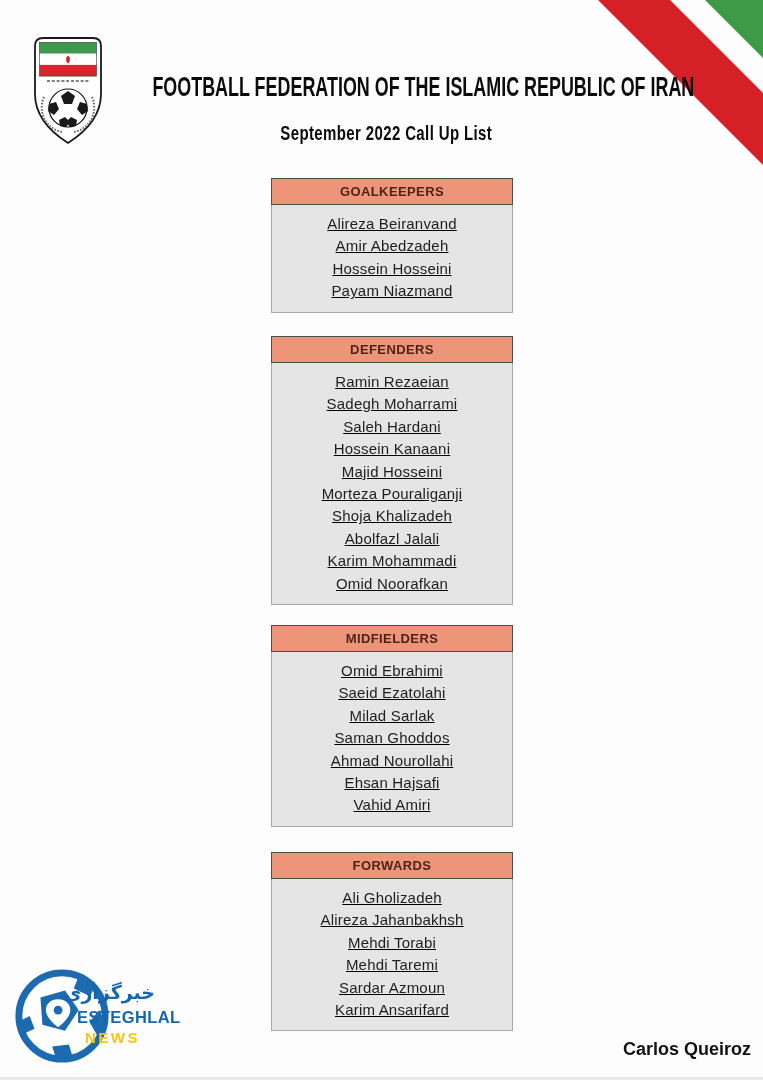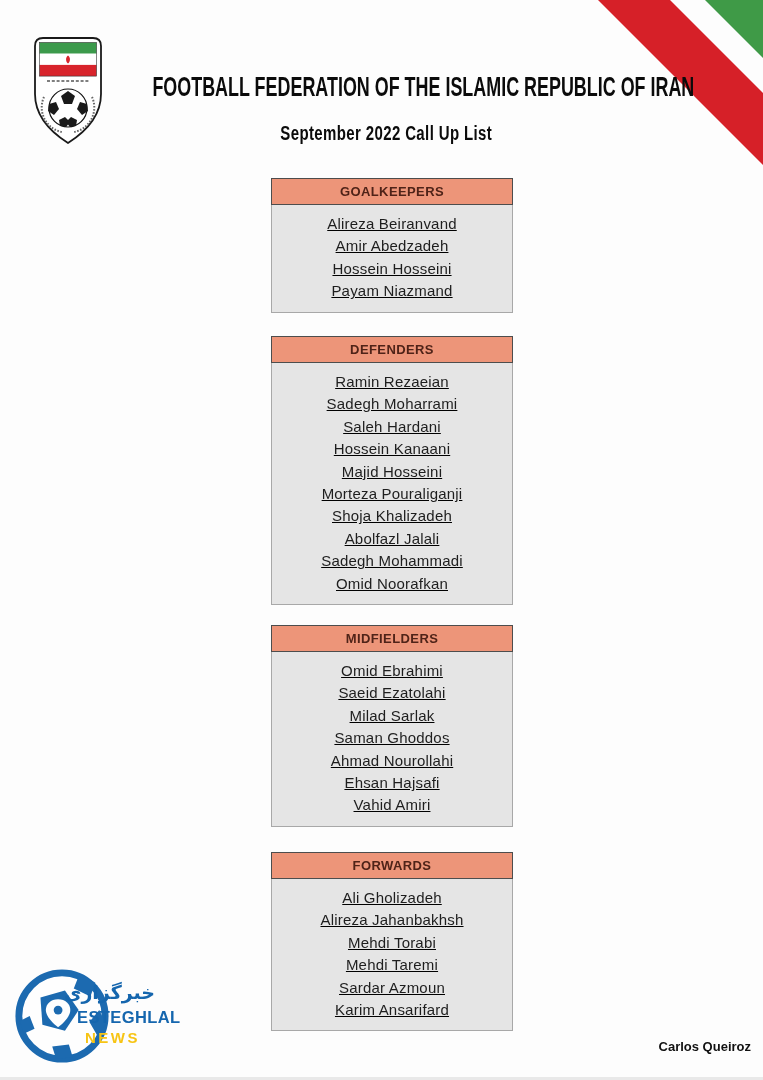--- a/index.html
+++ b/index.html
@@ -56,21 +56,21 @@
     color:var(--esteghlal_blue,#1566AE);
   }
   .wm-news{
     position:absolute;left:85px;top:1029px;
     font-weight:700;font-size:15px;letter-spacing:2.5px;
     color:var(--esteghlal_yellow,#F7C414);
   }
   
   .signature{
     position:absolute;right:22px;top:1039px;
-    font-weight:700;font-size:13px;color:#111111;
+    font-weight:700;font-size:18px;color:#111111;
   }
   .bottom-edge{position:absolute;left:0;right:0;bottom:0;height:3px;background:#e9e9e9;}
 </style>
 </head>
 <body>
 
 <div class="page">
 
   <svg class="ribbon" viewBox="0 0 175 175" xmlns="http://www.w3.org/2000/svg" aria-hidden="true">
     <polygon points="107,0 175,0 175,68" style="fill:var(--flag_green,#3F9A47)"></polygon>
@@ -116,21 +116,21 @@
     <div class="sec-header">DEFENDERS</div>
     <div class="sec-body player-list">
         <div class="player">Ramin Rezaeian</div>
         <div class="player">Sadegh Moharrami</div>
         <div class="player">Saleh Hardani</div>
         <div class="player">Hossein Kanaani</div>
         <div class="player">Majid Hosseini</div>
         <div class="player">Morteza Pouraliganji</div>
         <div class="player">Shoja Khalizadeh</div>
         <div class="player">Abolfazl Jalali</div>
-        <div class="player">Sadegh Mohammadi</div>
+        <div class="player">Karim Mohammadi</div>
         <div class="player">Omid Noorafkan</div>
       </div>
   </div>
 
   <div class="section" style="top:625px">
     <div class="sec-header">MIDFIELDERS</div>
     <div class="sec-body player-list">
         <div class="player">Omid Ebrahimi</div>
         <div class="player">Saeid Ezatolahi</div>
         <div class="player">Milad Sarlak</div>

